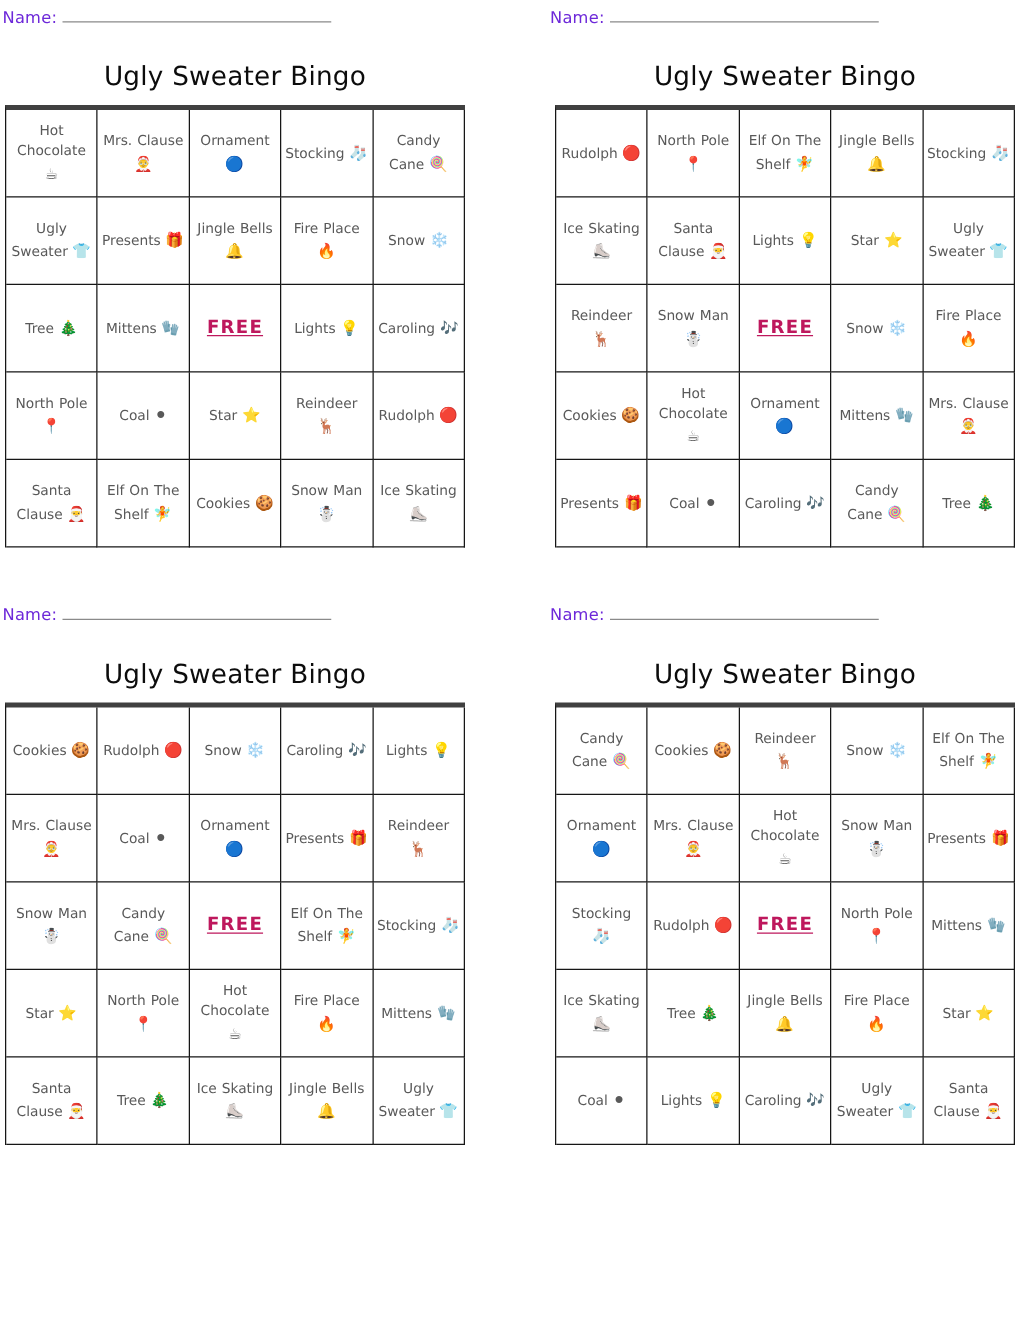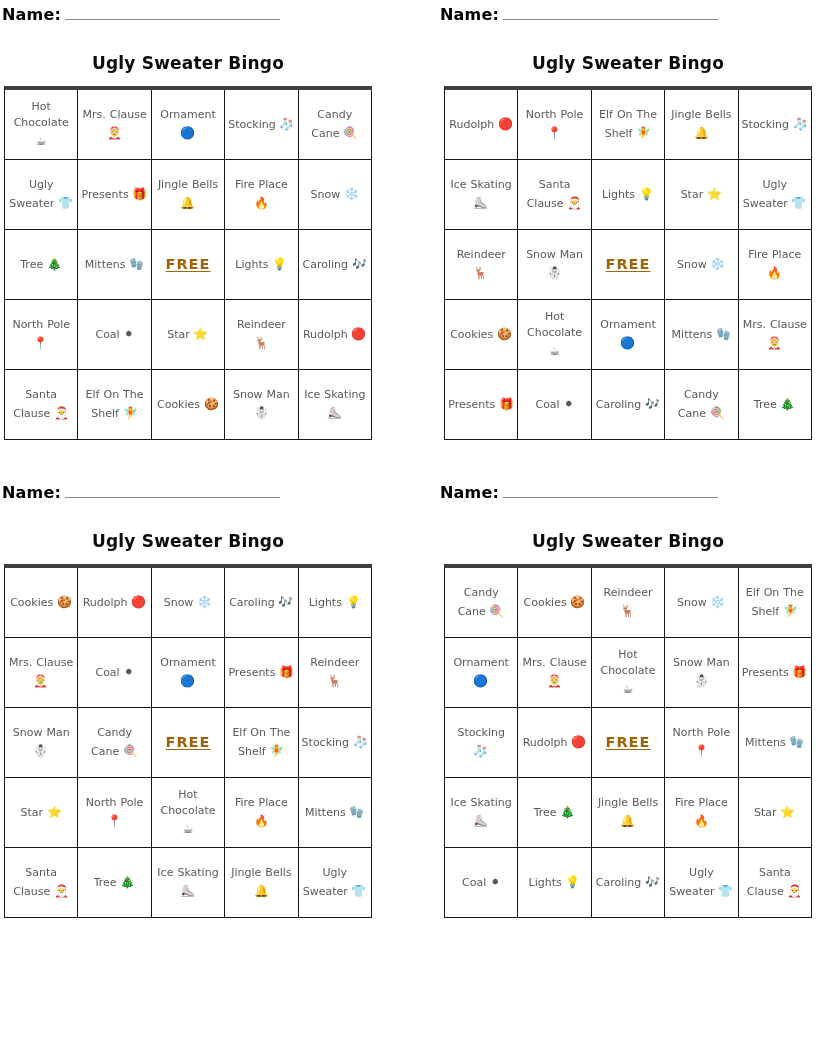--- a/index.html
+++ b/index.html
@@ -14,47 +14,46 @@
     grid-template-columns: 408px 408px;
     grid-template-rows: 479px 577px;
     width: 816px; height: 1056px;
   }
   .quadrant { box-sizing: border-box; }
   .q-left  { padding-left: 2px; }
   .q-right { padding-left: 32px; }
 
   .name-row {
     margin-top: 5px;
-    font-size: 16px;
-    color: #000000;
+    font-size: 13px;
+    color: #6d28d9;
     letter-spacing: 0.2px;
     white-space: nowrap;
-    font-weight: bold;
   }
   .row2 .name-row { margin-top: 4px; }
   .name-line {
     display: inline-block;
     width: 215px;
     height: 12px;
     border-bottom: 1.5px solid #8a8a8a;
     margin-left: 4px;
     vertical-align: baseline;
   }
 
   .card-block { width: 368px; }
   .q-left  .card-block { margin-left: 2px; }
   .q-right .card-block { margin-left: 4px; }
 
   .card-title {
     margin-top: 25px;
     height: 28px;
     line-height: 28px;
     text-align: center;
-    font-size: 17px;
-    font-weight: bold;
+    font-size: 21px;
+    font-weight: normal;
     color: #0c0c0c;
     letter-spacing: 0.2px;
   }
 
   .grid {
     margin-top: 9px;
     width: 368px;
     box-sizing: border-box;
     display: grid;
     grid-template-columns: repeat(5, 1fr);
@@ -76,21 +75,21 @@
     text-align: center;
     font-size: 11px;
     line-height: 1.5;
     color: #595959;
     word-spacing: 0.5px;
   }
   .emoji { font-size: 12px; }
   .free .cell-text {
     font-size: 14.5px;
     font-weight: bold;
-    color: #a16207;
+    color: #be185d;
     text-decoration: underline;
     text-underline-offset: 2px;
     letter-spacing: 1px;
   }
 </style>
 </head>
 <body>
 
 <div class="sheet">
 

